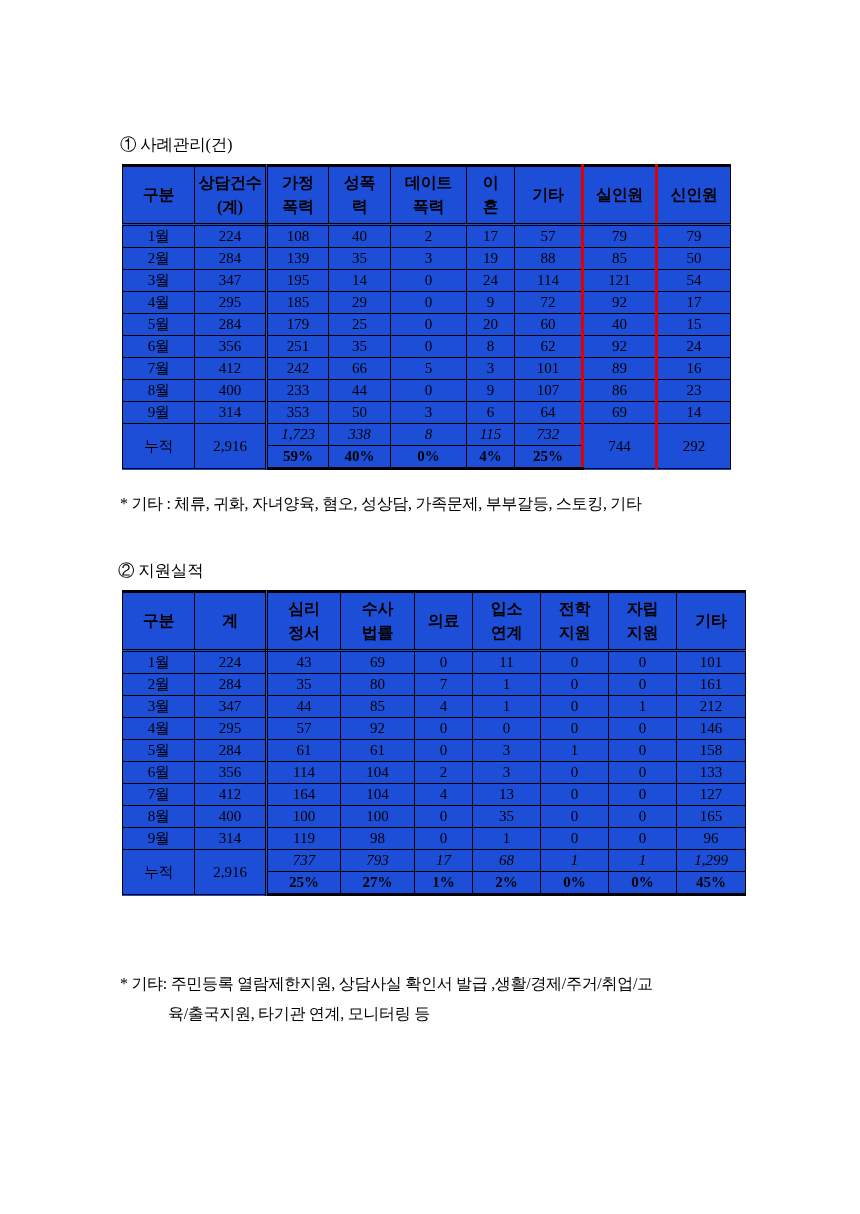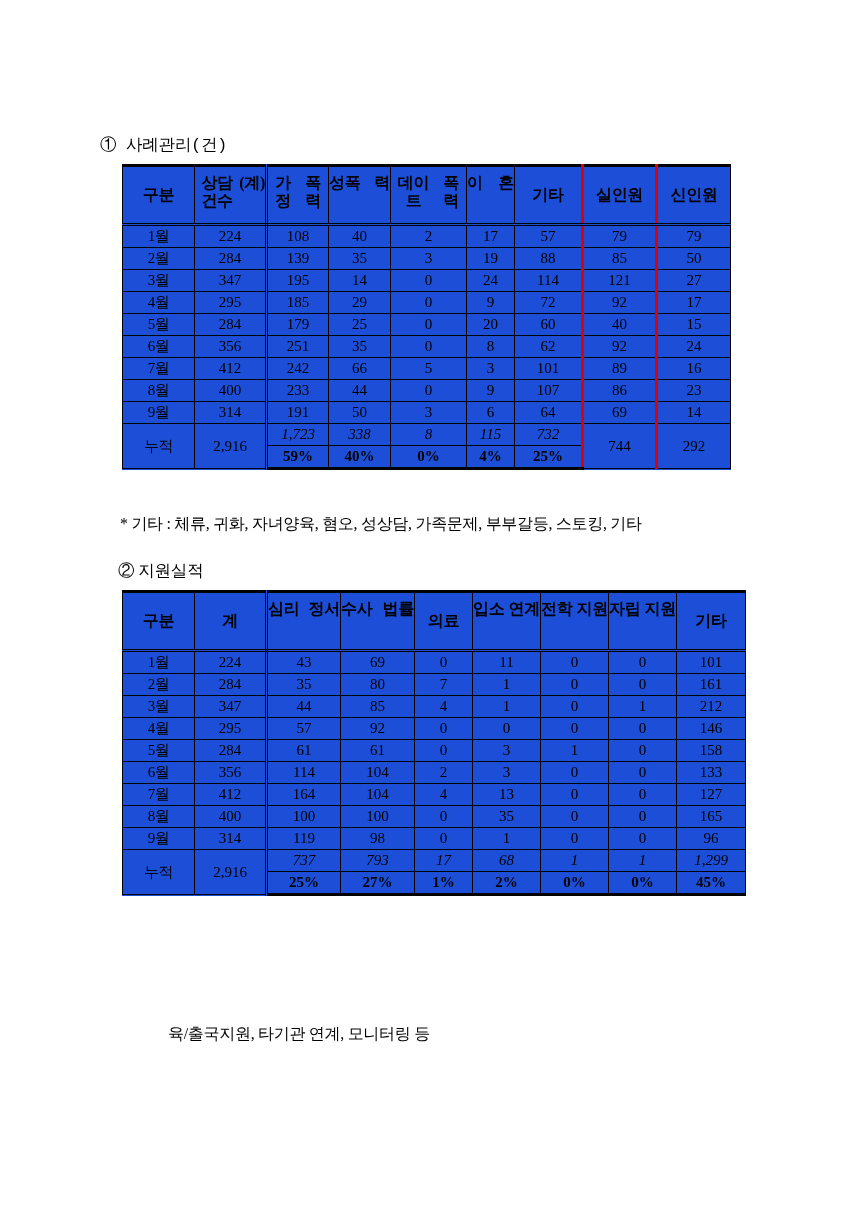--- a/index.html
+++ b/index.html
@@ -24,21 +24,21 @@
     height: 1214px;
   }
 
   
   .caption {
     position: absolute;
     font-size: 16.5px;
     letter-spacing: -0.2px;
     white-space: nowrap;
   }
-  #caption-1 { left: 100px; top: 134px; font-family: Liberation Mono, monospace; }
+  #caption-1 { left: 120px; top: 134px; }
   #caption-2 { left: 118px; top: 560px; }
 
   
   table.data-table {
     position: absolute;
     border-collapse: collapse;
     table-layout: fixed;
     font-size: 15px;
     background: #1d4ed8;
   }
@@ -56,21 +56,21 @@
   table.data-table thead th {
     font-weight: bold;
     font-size: 16px;
     height: 56px;
     border-top: 3px solid #000;
     border-bottom: 3px double #000;
     letter-spacing: -0.3px;
   }
   .hdr-two-line {
     display: flex;
-    flex-direction: row;
+    flex-direction: column;
     justify-content: space-between;
     height: 42px;
     padding: 3px 0;
   }
   .hdr-two-line span { display: block; }
 
   
   table.data-table tbody td {
     height: 21px;
     font-size: 15px;
@@ -94,21 +94,20 @@
     border-bottom: 3px solid #000;
     font-weight: bold;
   }
 
   
   .note {
     position: absolute;
     font-size: 16px;
     letter-spacing: -0.3px;
     white-space: nowrap;
-    margin-top: 20px;
   }
   #note-1 { left: 120px; top: 494px; }
   #note-2 { left: 120px; top: 944px; }
   #note-3 { left: 120px; top: 974px; }
   #note-3b { left: 168px; top: 1004px; }
 </style>
 </head>
 <body>
 
 <div class="page">
@@ -198,21 +197,21 @@
         </tr>
         <tr>
           <td class="month">3월</td>
           <td class="total-col dbl-right">347</td>
           <td>195</td>
           <td>14</td>
           <td>0</td>
           <td>24</td>
           <td class="red-right">114</td>
           <td class="red-right">121</td>
-          <td>27</td>
+          <td>54</td>
         </tr>
         <tr>
           <td class="month">4월</td>
           <td class="total-col dbl-right">295</td>
           <td>185</td>
           <td>29</td>
           <td>0</td>
           <td>9</td>
           <td class="red-right">72</td>
           <td class="red-right">92</td>
@@ -258,21 +257,21 @@
           <td>44</td>
           <td>0</td>
           <td>9</td>
           <td class="red-right">107</td>
           <td class="red-right">86</td>
           <td>23</td>
         </tr>
         <tr>
           <td class="month">9월</td>
           <td class="total-col dbl-right">314</td>
-          <td>191</td>
+          <td>353</td>
           <td>50</td>
           <td>3</td>
           <td>6</td>
           <td class="red-right">64</td>
           <td class="red-right">69</td>
           <td>14</td>
         </tr>
         <tr>
           <td class="cum-label" rowspan="2">누적</td>
           <td class="cum-total dbl-right" rowspan="2">2,916</td>
@@ -472,15 +471,16 @@
           <td class="cum-pct">27%</td>
           <td class="cum-pct">1%</td>
           <td class="cum-pct">2%</td>
           <td class="cum-pct">0%</td>
           <td class="cum-pct">0%</td>
           <td class="cum-pct">45%</td>
         </tr>
       </tbody>
   </table>
 
+  <div class="note" id="note-3">* 기탸: 주민등록 열람제한지원, 상담사실 확인서 발급 ,생활/경제/주거/취업/교</div>
   <div class="note" id="note-3b">육/출국지원, 타기관 연계, 모니터링 등</div>
 
 </div>
 
 </body></html>

